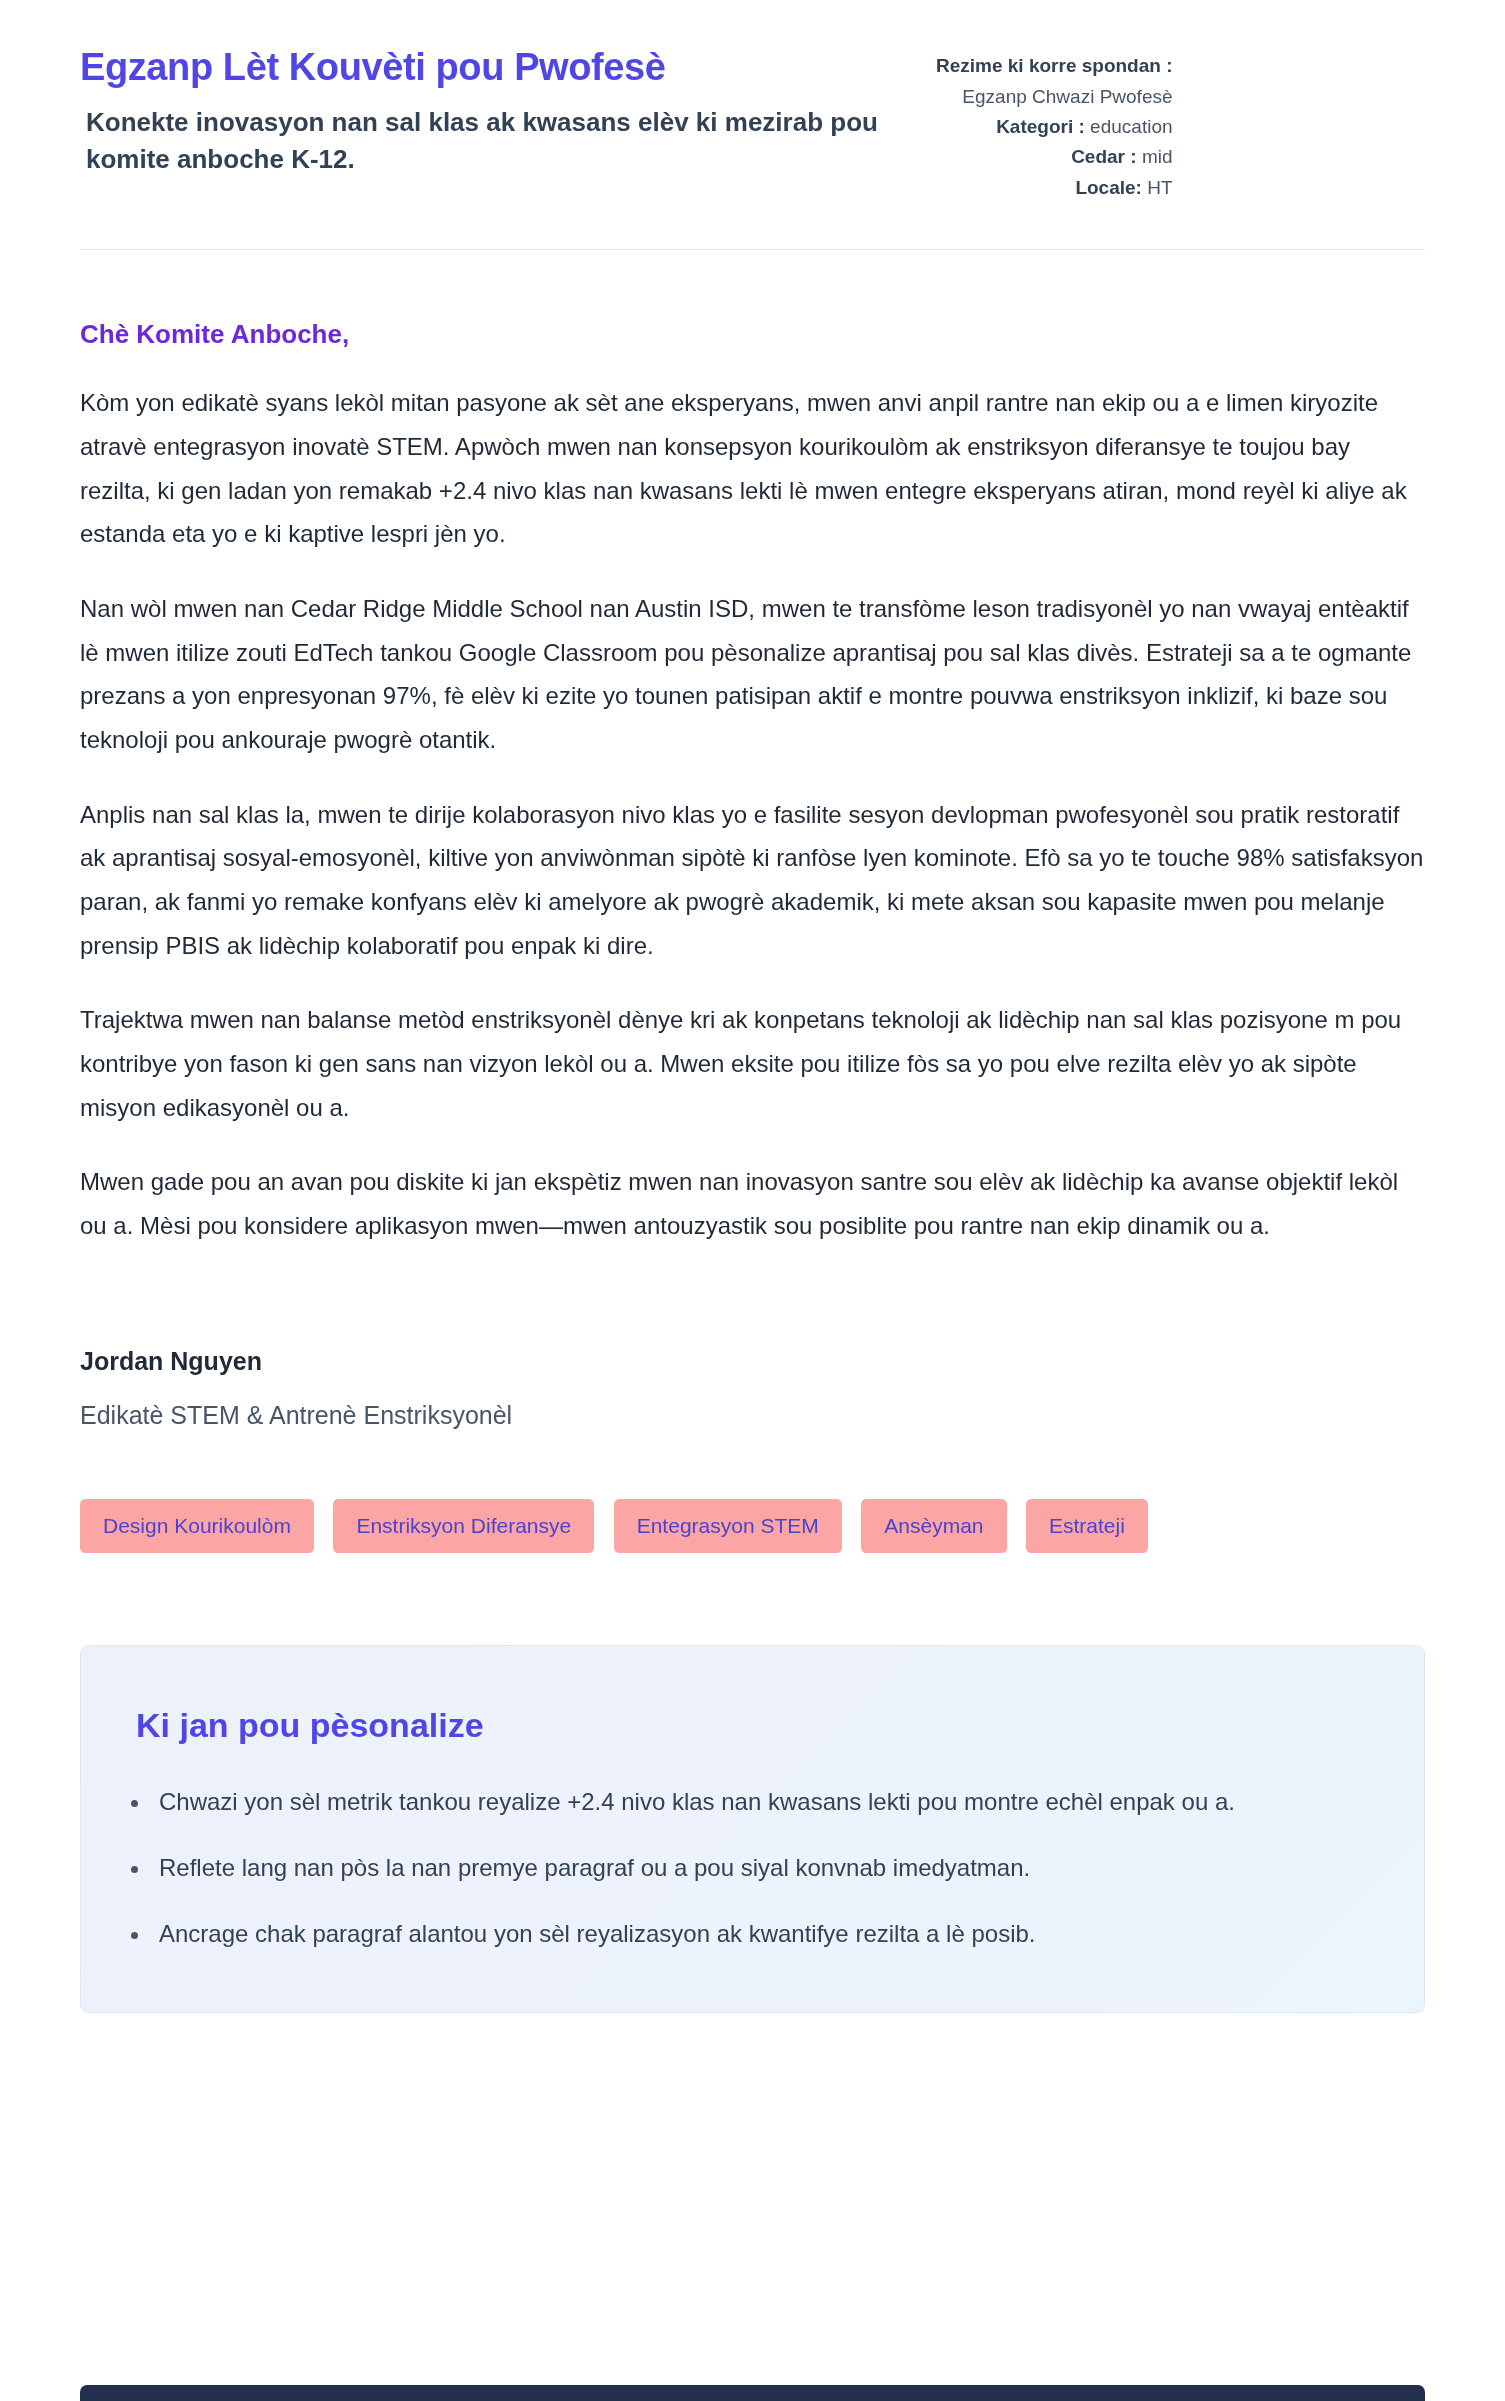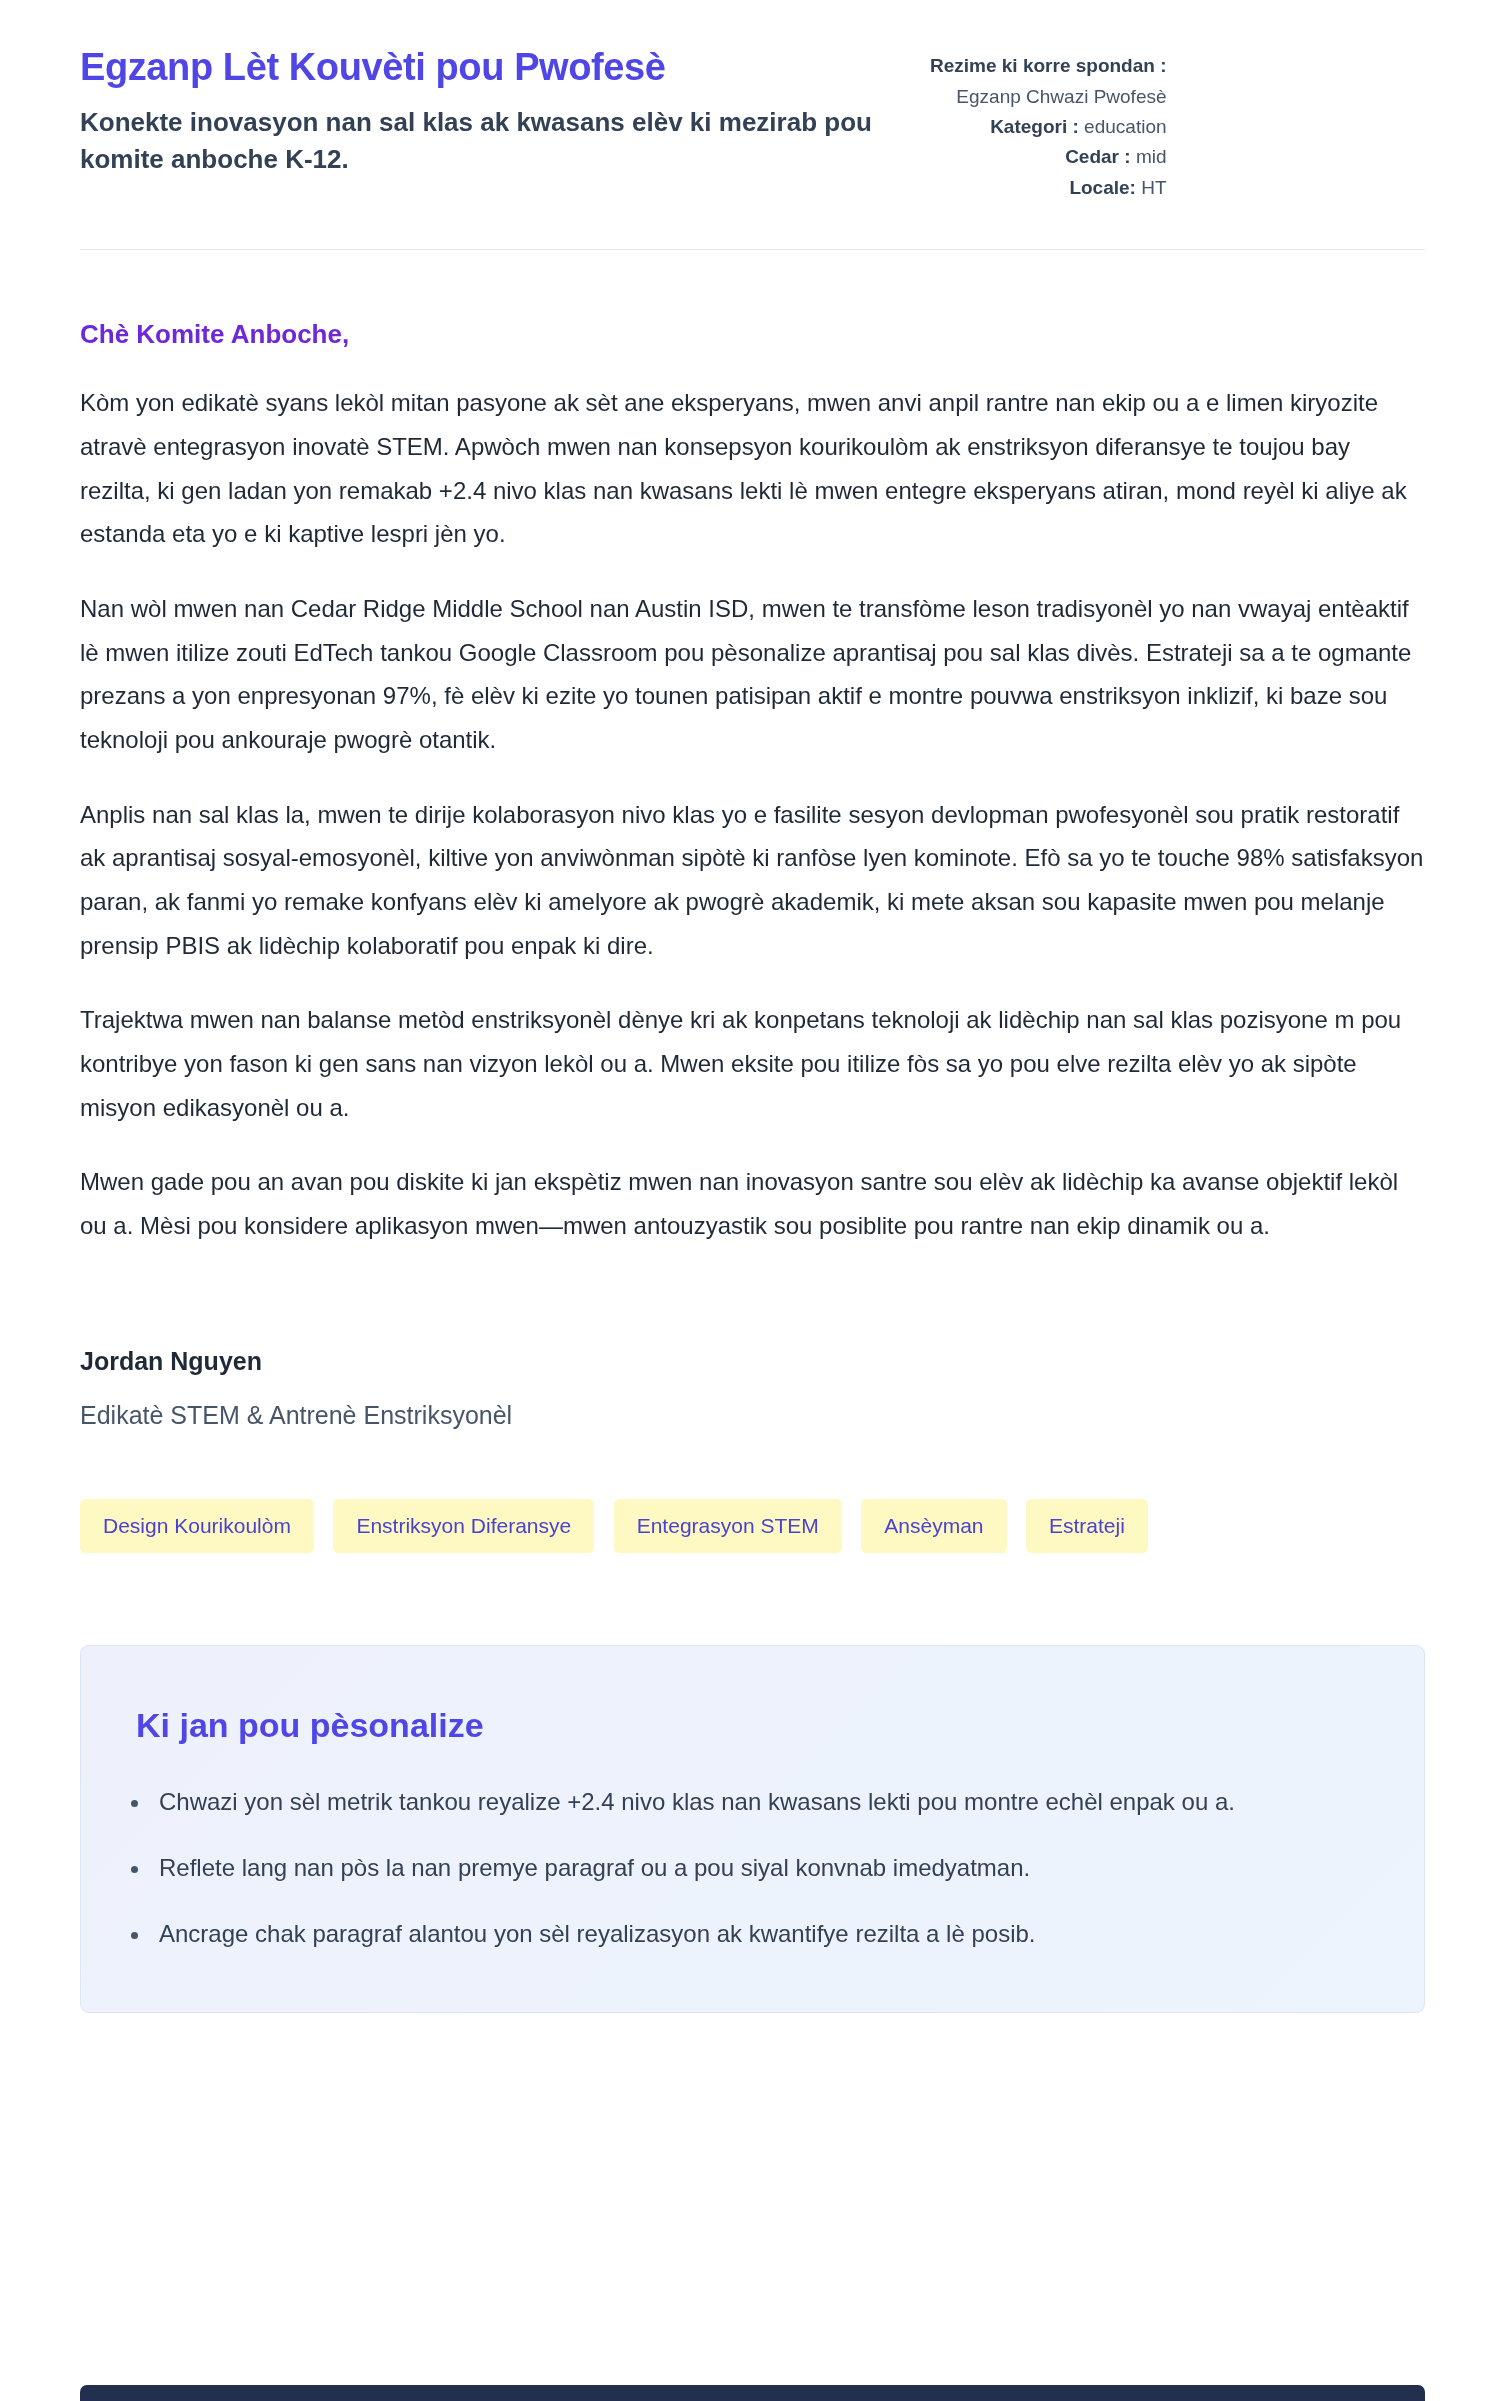--- a/index.html
+++ b/index.html
@@ -8,42 +8,42 @@
     background:#ffffff; font-family:"Liberation Sans", sans-serif; color:#1f2937;
   }
   .page { padding:46px 80px 0 80px; }
 
   
   .header-row { display:flex; align-items:flex-start; }
   .title {
     margin:0; font-size:38px; font-weight:bold; color:#4f46e5; letter-spacing:-0.4px; line-height:1.15;
   }
   .subtitle {
-    margin:14px 0 0 0; font-size:26px; font-weight:bold; color:#334155;
+    margin:14px 0 0 6px; font-size:26px; font-weight:bold; color:#334155;
     line-height:1.45; max-width:850px;
   }
   .meta {
     text-align:right; font-size:19px; color:#475569; line-height:1.6;
     padding-top:5.3px; white-space:nowrap; flex-shrink:0;
   }
   .meta .lbl { font-weight:bold; color:#334155; }
 
   .divider { border:none; border-top:0.9px solid #e5e7eb; margin:46px 0 0 0; }
 
   
   .greeting { margin-top:69px; font-size:26px; font-weight:bold; color:#6d28d9; }
   .para { margin:31px 0 0 0; font-size:24px; line-height:1.82; color:#1f2937; }
 
   .sig-name { margin-top:99px; font-size:25px; font-weight:bold; color:#1f2937; }
   .sig-title { margin-top:25px; font-size:25px; color:#475569; }
 
   
   .tags { margin-top:69px; display:flex; gap:19.5px; flex-wrap:wrap; }
   .tag {
-    display:inline-block; background:#fef9c3; color:#4a43cf;
+    display:inline-block; background:#fca5a5; color:#4a43cf;
     font-size:21px; padding:15px 23px; border-radius:5.3px; cursor:pointer;
   }
 
   
   .callout {
     margin-top:92px; box-sizing:border-box;
     background:linear-gradient(135deg,#eef1fc 0%,#ecf4fd 100%);
     border:0.9px solid #dde5f5; border-radius:8.9px;
     padding:44px 39px 32px 39px;
   }

